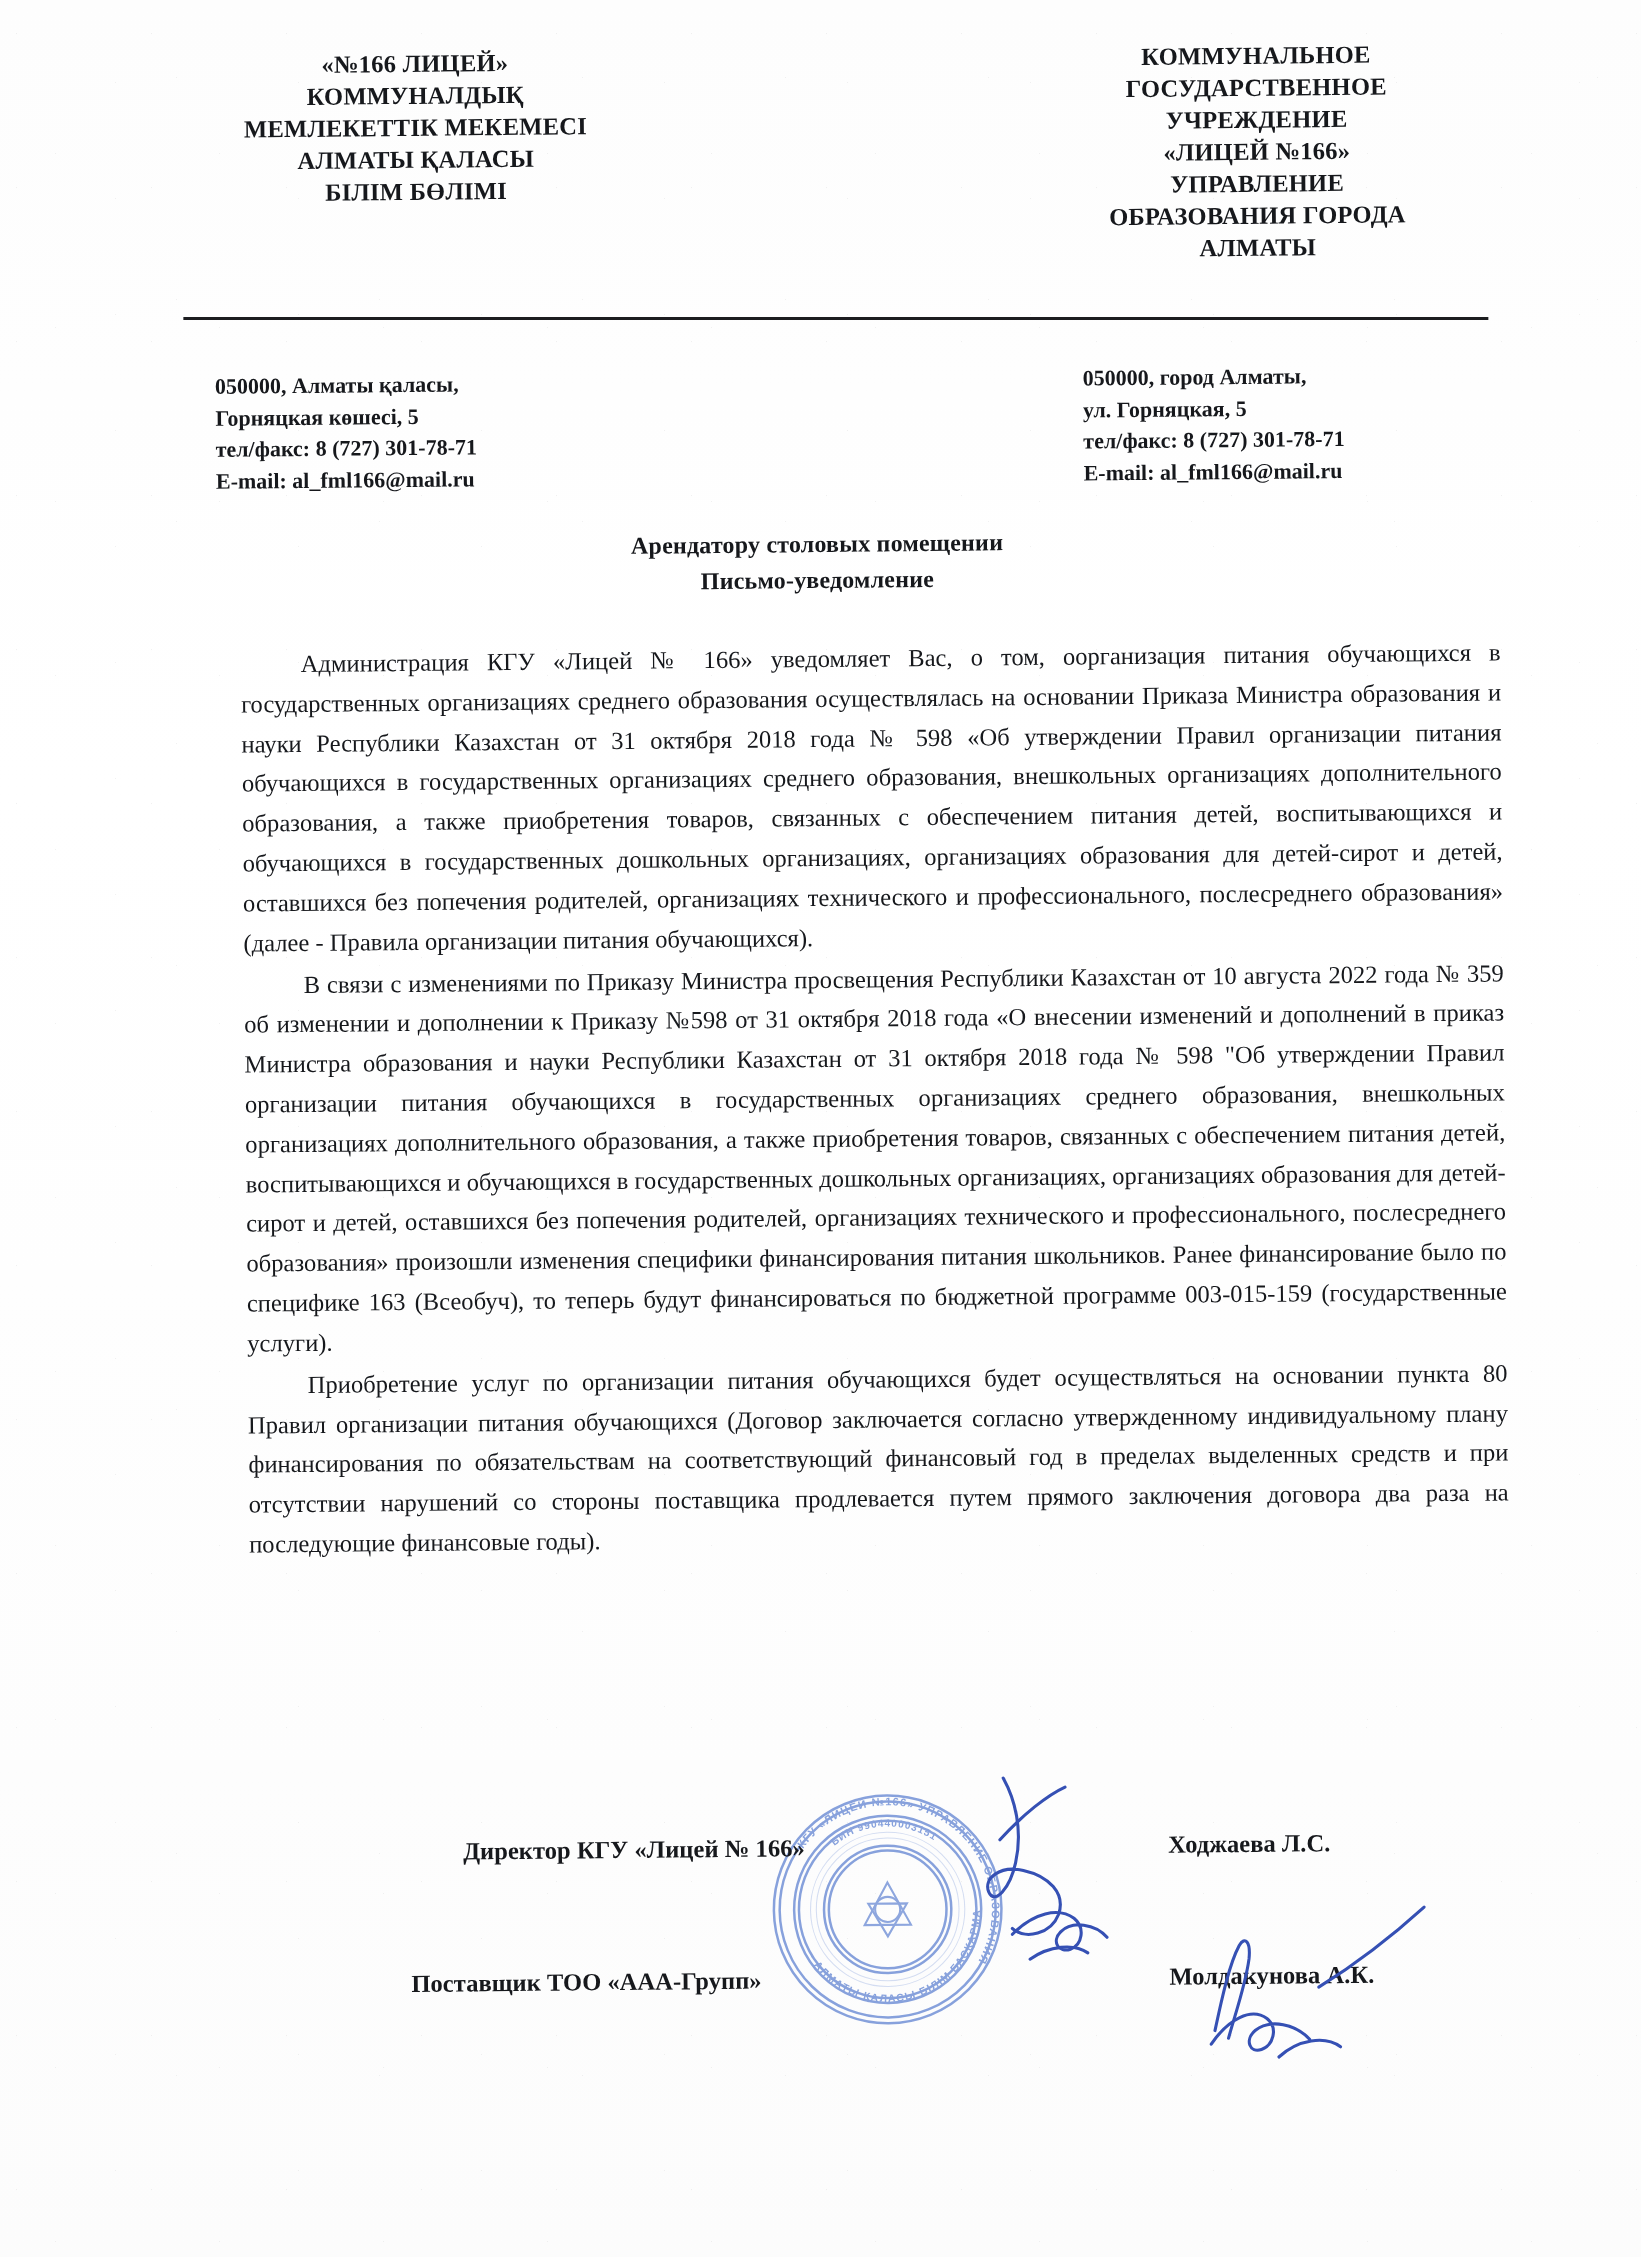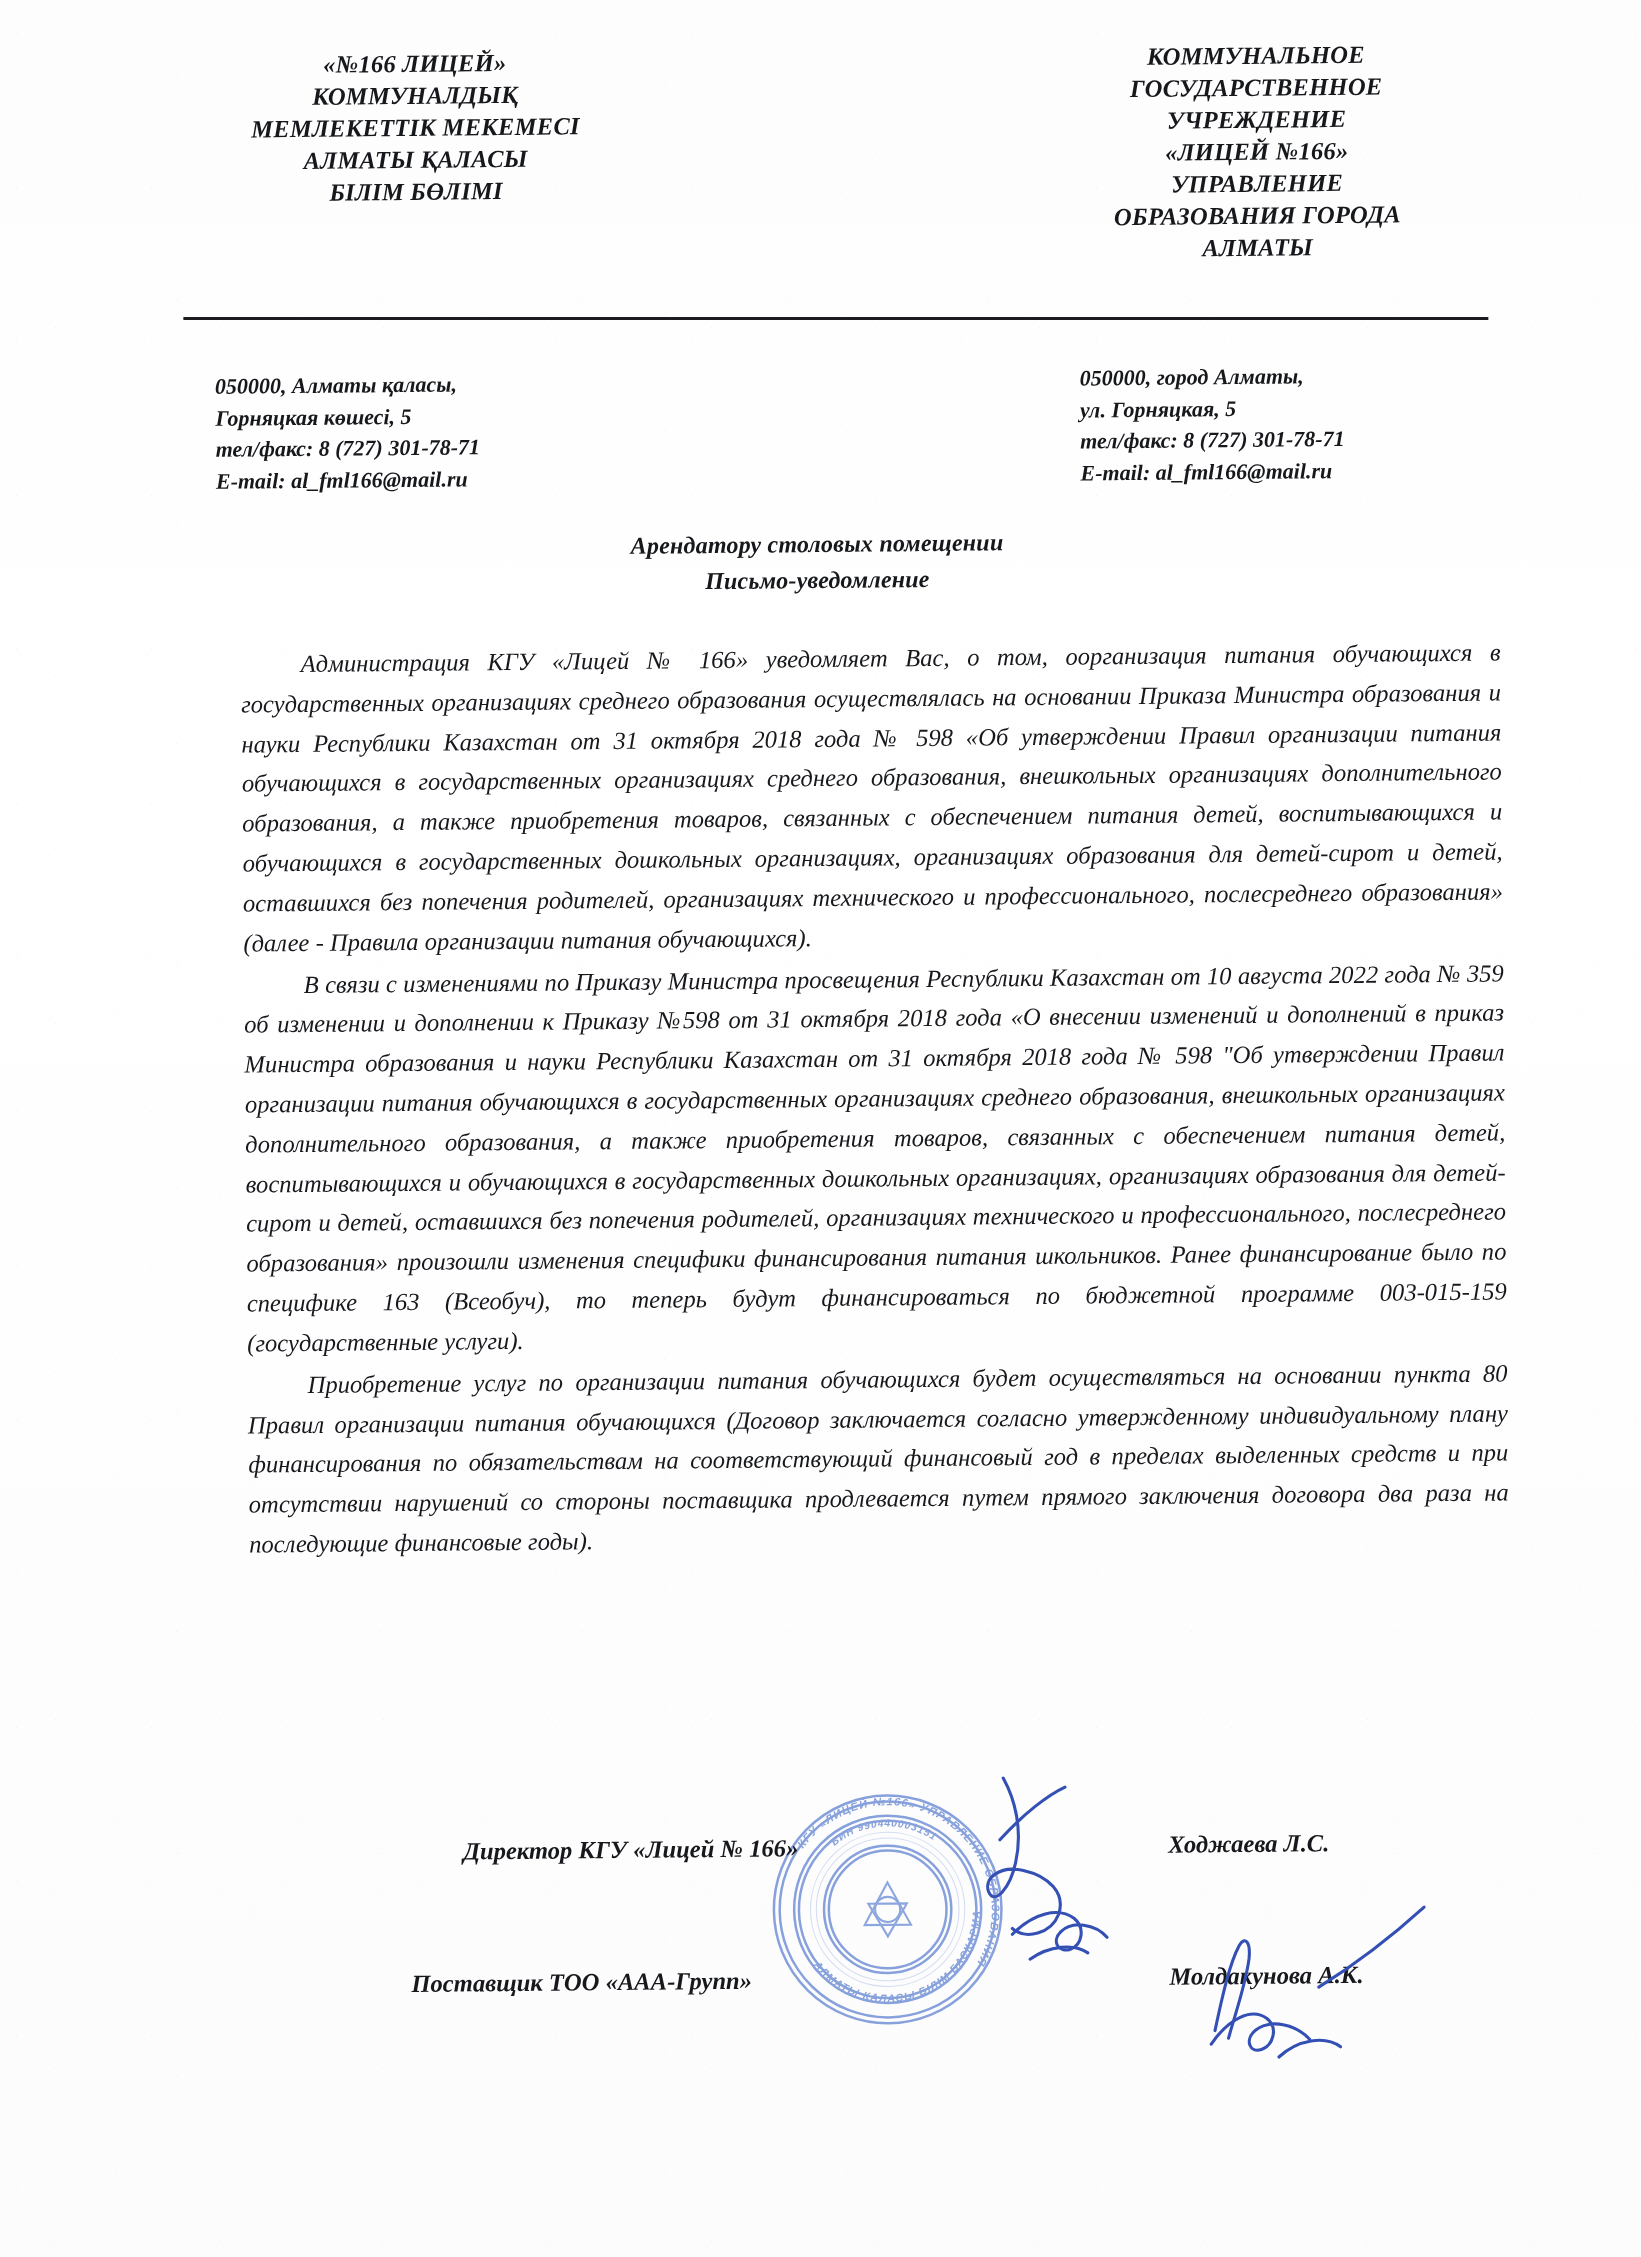--- a/index.html
+++ b/index.html
@@ -14,21 +14,20 @@
     overflow: hidden;
     font-family: "Liberation Serif", "DejaVu Serif", serif;
     color: #16181c;
   }
 
   
   .page {
     position: absolute;
     inset: 0;
     background: linear-gradient(180deg, #fdfdfd 0%, #ffffff 35%, #fcfcfc 100%);
-    font-style: italic;
   }
   .skew {
     position: absolute;
     inset: 0;
     transform: rotate(-0.55deg);
     transform-origin: 50% 40%;
   }
 
   
   .letterhead {

